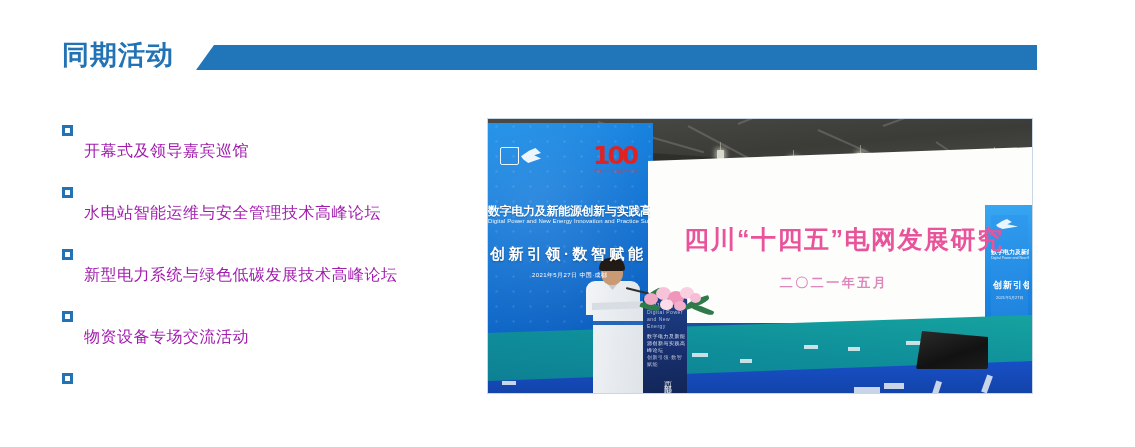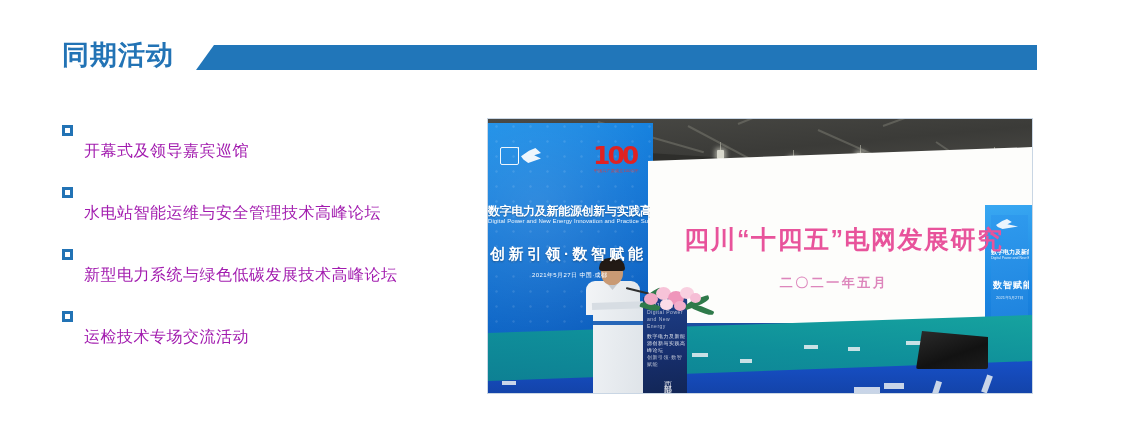--- a/index.html
+++ b/index.html
@@ -387,24 +387,27 @@
   <div class="list-item">
     <span class="bullet-box"></span>
     <span class="item-label">水电站智能运维与安全管理技术高峰论坛</span>
   </div>
 
   <div class="list-item">
     <span class="bullet-box"></span>
     <span class="item-label">新型电力系统与绿色低碳发展技术高峰论坛</span>
   </div>
 
-
   <div class="list-item">
     <span class="bullet-box"></span>
-    <span class="item-label">运检技术专场交流活动</span>
+    <span class="item-label">物资设备专场交流活动</span>
+  </div>
+
+  <div class="list-item">
+    <span class="bullet-box"></span>
   </div>
 
 </div>
 
 <div id="photo">
 
   <div class="ph" id="ceiling"></div>
   <div class="ph" id="ceiling-beam"></div>
 
   <div class="ph truss" style="left:200px;top:6px;width:90px;transform:rotate(28deg);"></div>
@@ -493,19 +496,19 @@
   </div>
 
   <div class="ph" id="banner-title">数字电力及新能源创新与实践高峰论坛</div>
   <div class="ph" id="banner-subtitle">Digital Power and New Energy Innovation and Practice Summit</div>
   <div class="ph" id="banner-slogan">创新引领·数智赋能</div>
   <div class="ph" id="banner-date">2021年5月27日  中国·成都</div>
 
   <div class="ph" id="rb-logo"></div>
   <div class="ph" id="rb-title">数字电力及新能源</div>
   <div class="ph" id="rb-sub">Digital Power and New Energy</div>
-  <div class="ph" id="rb-slogan">数智赋能</div>
+  <div class="ph" id="rb-slogan">创新引领</div>
   <div class="ph" id="rb-date">2021年5月27日</div>
 
   <div class="ph" id="slide-subtitle">二〇二一年五月</div>
   <div class="ph" id="slide-title">四川“十四五”电网发展研究</div>
 
 </div>
 
 </body></html>

